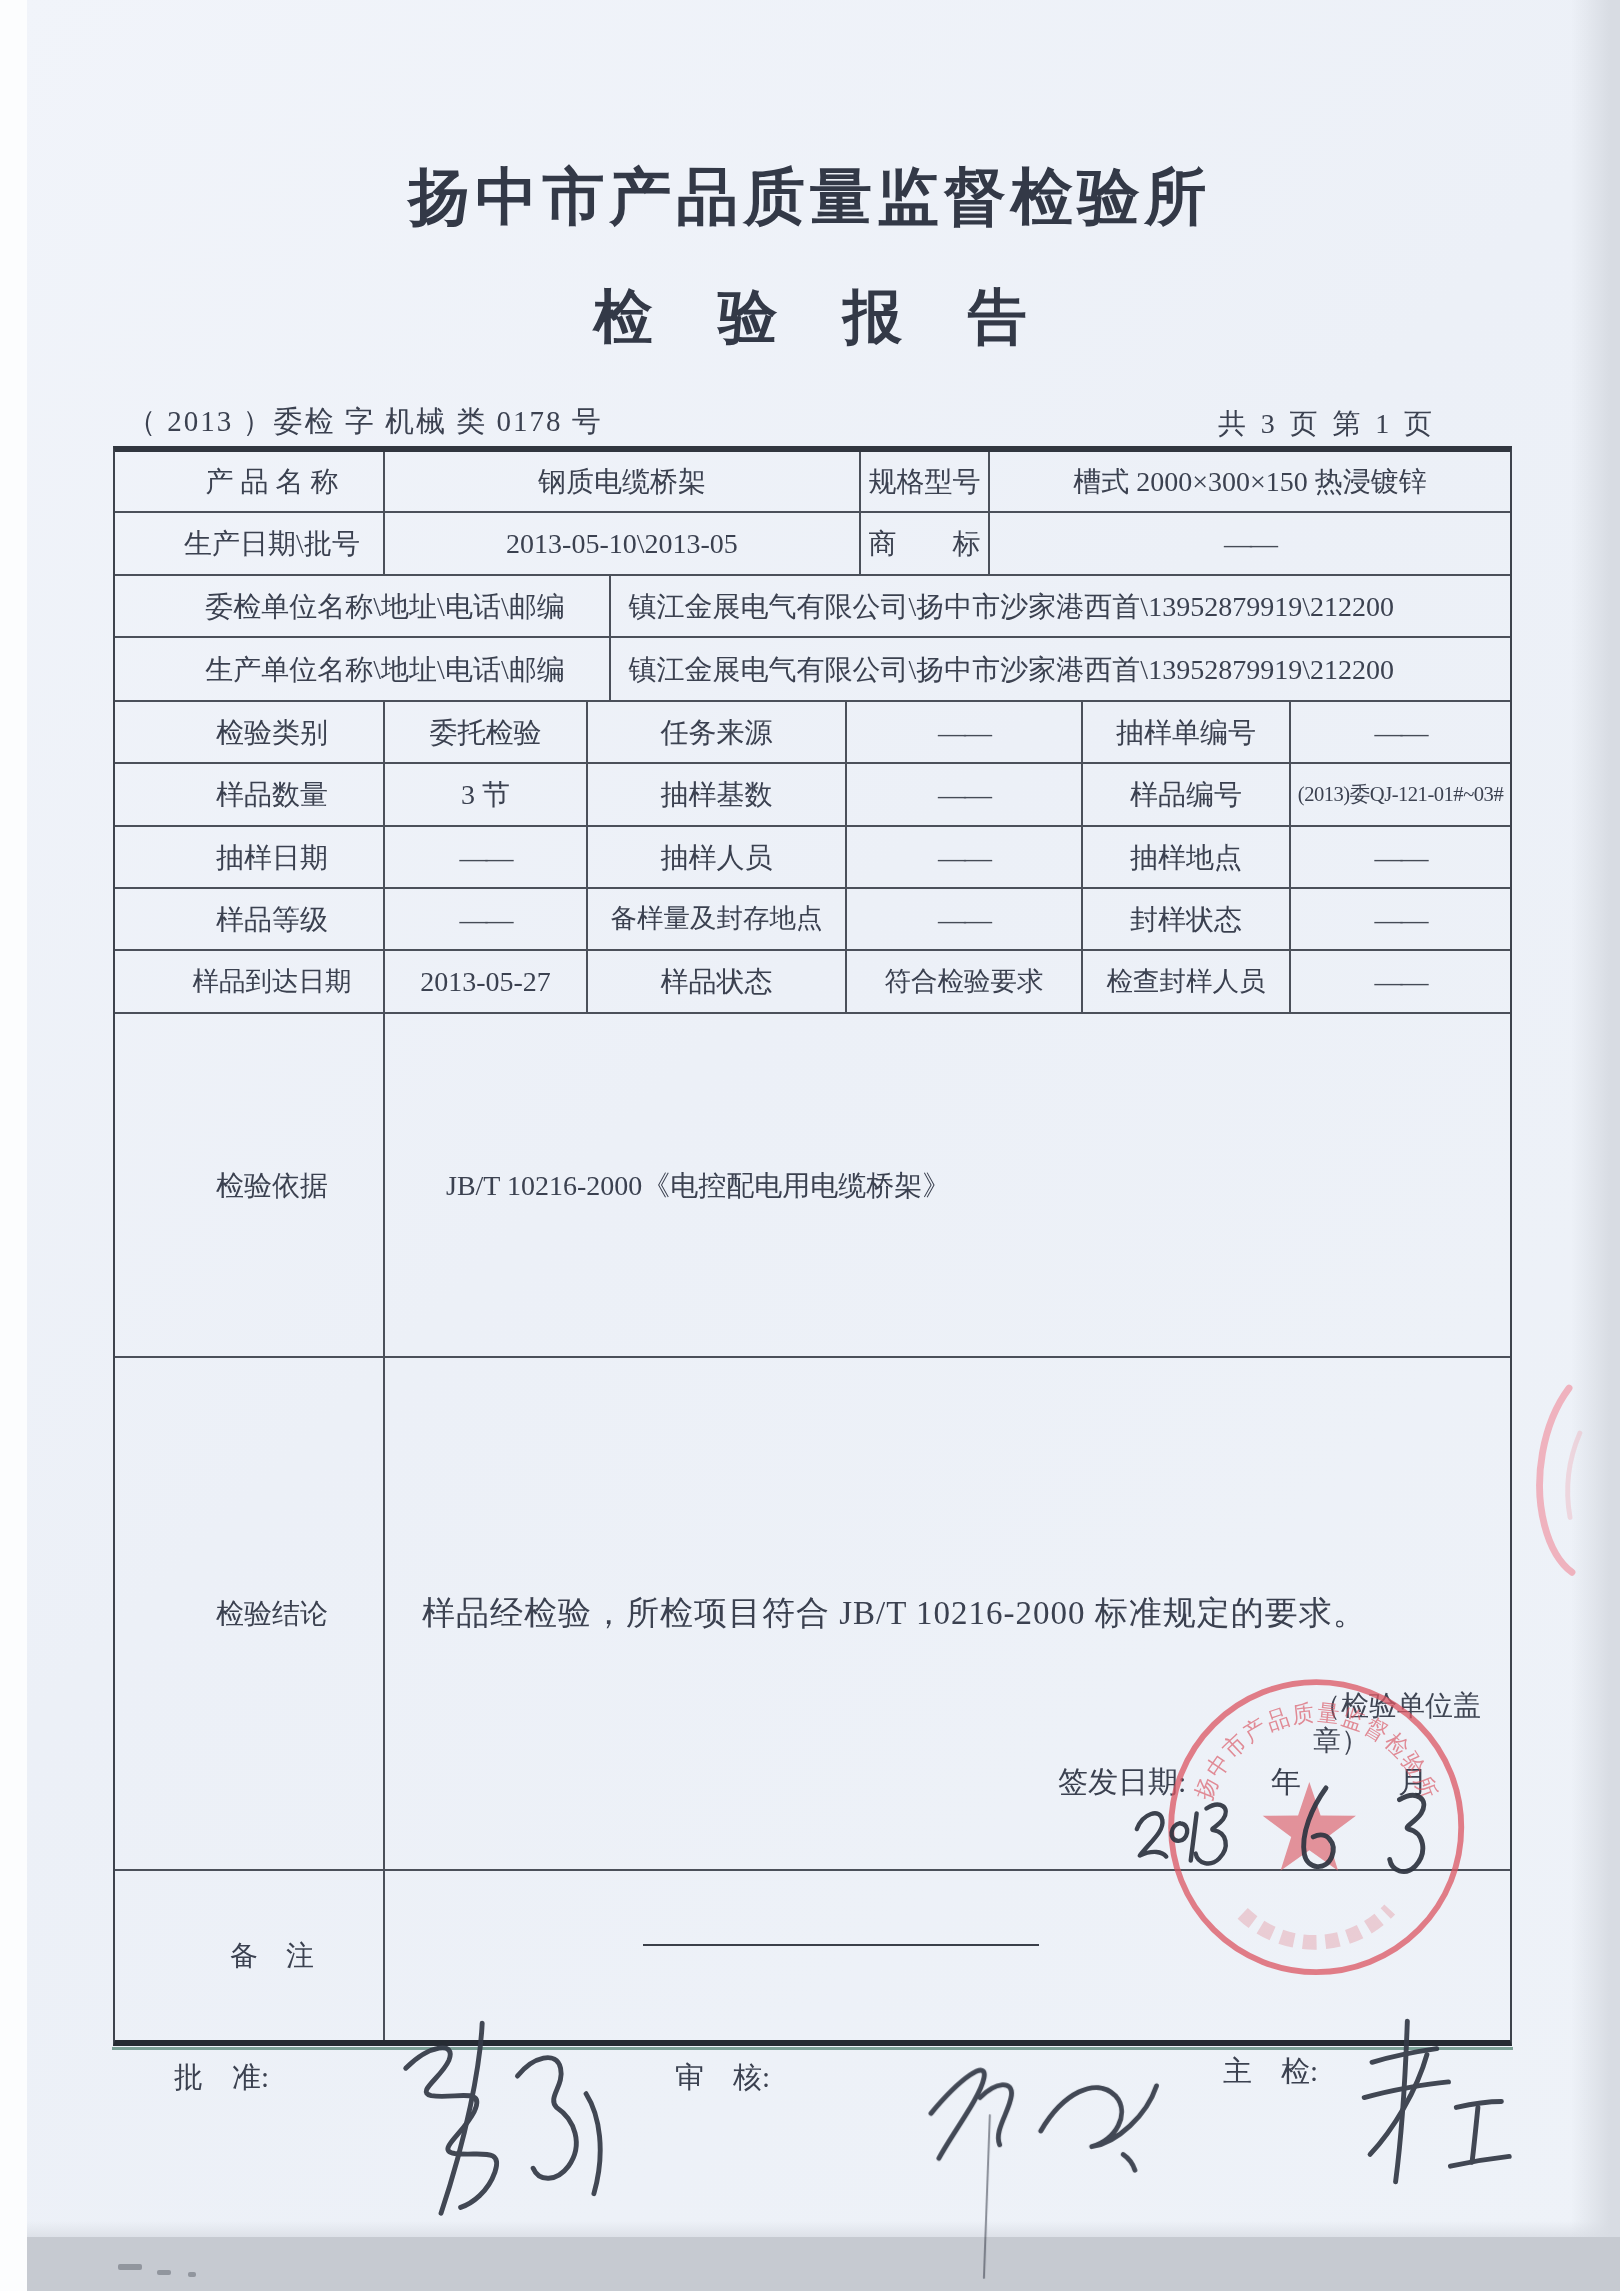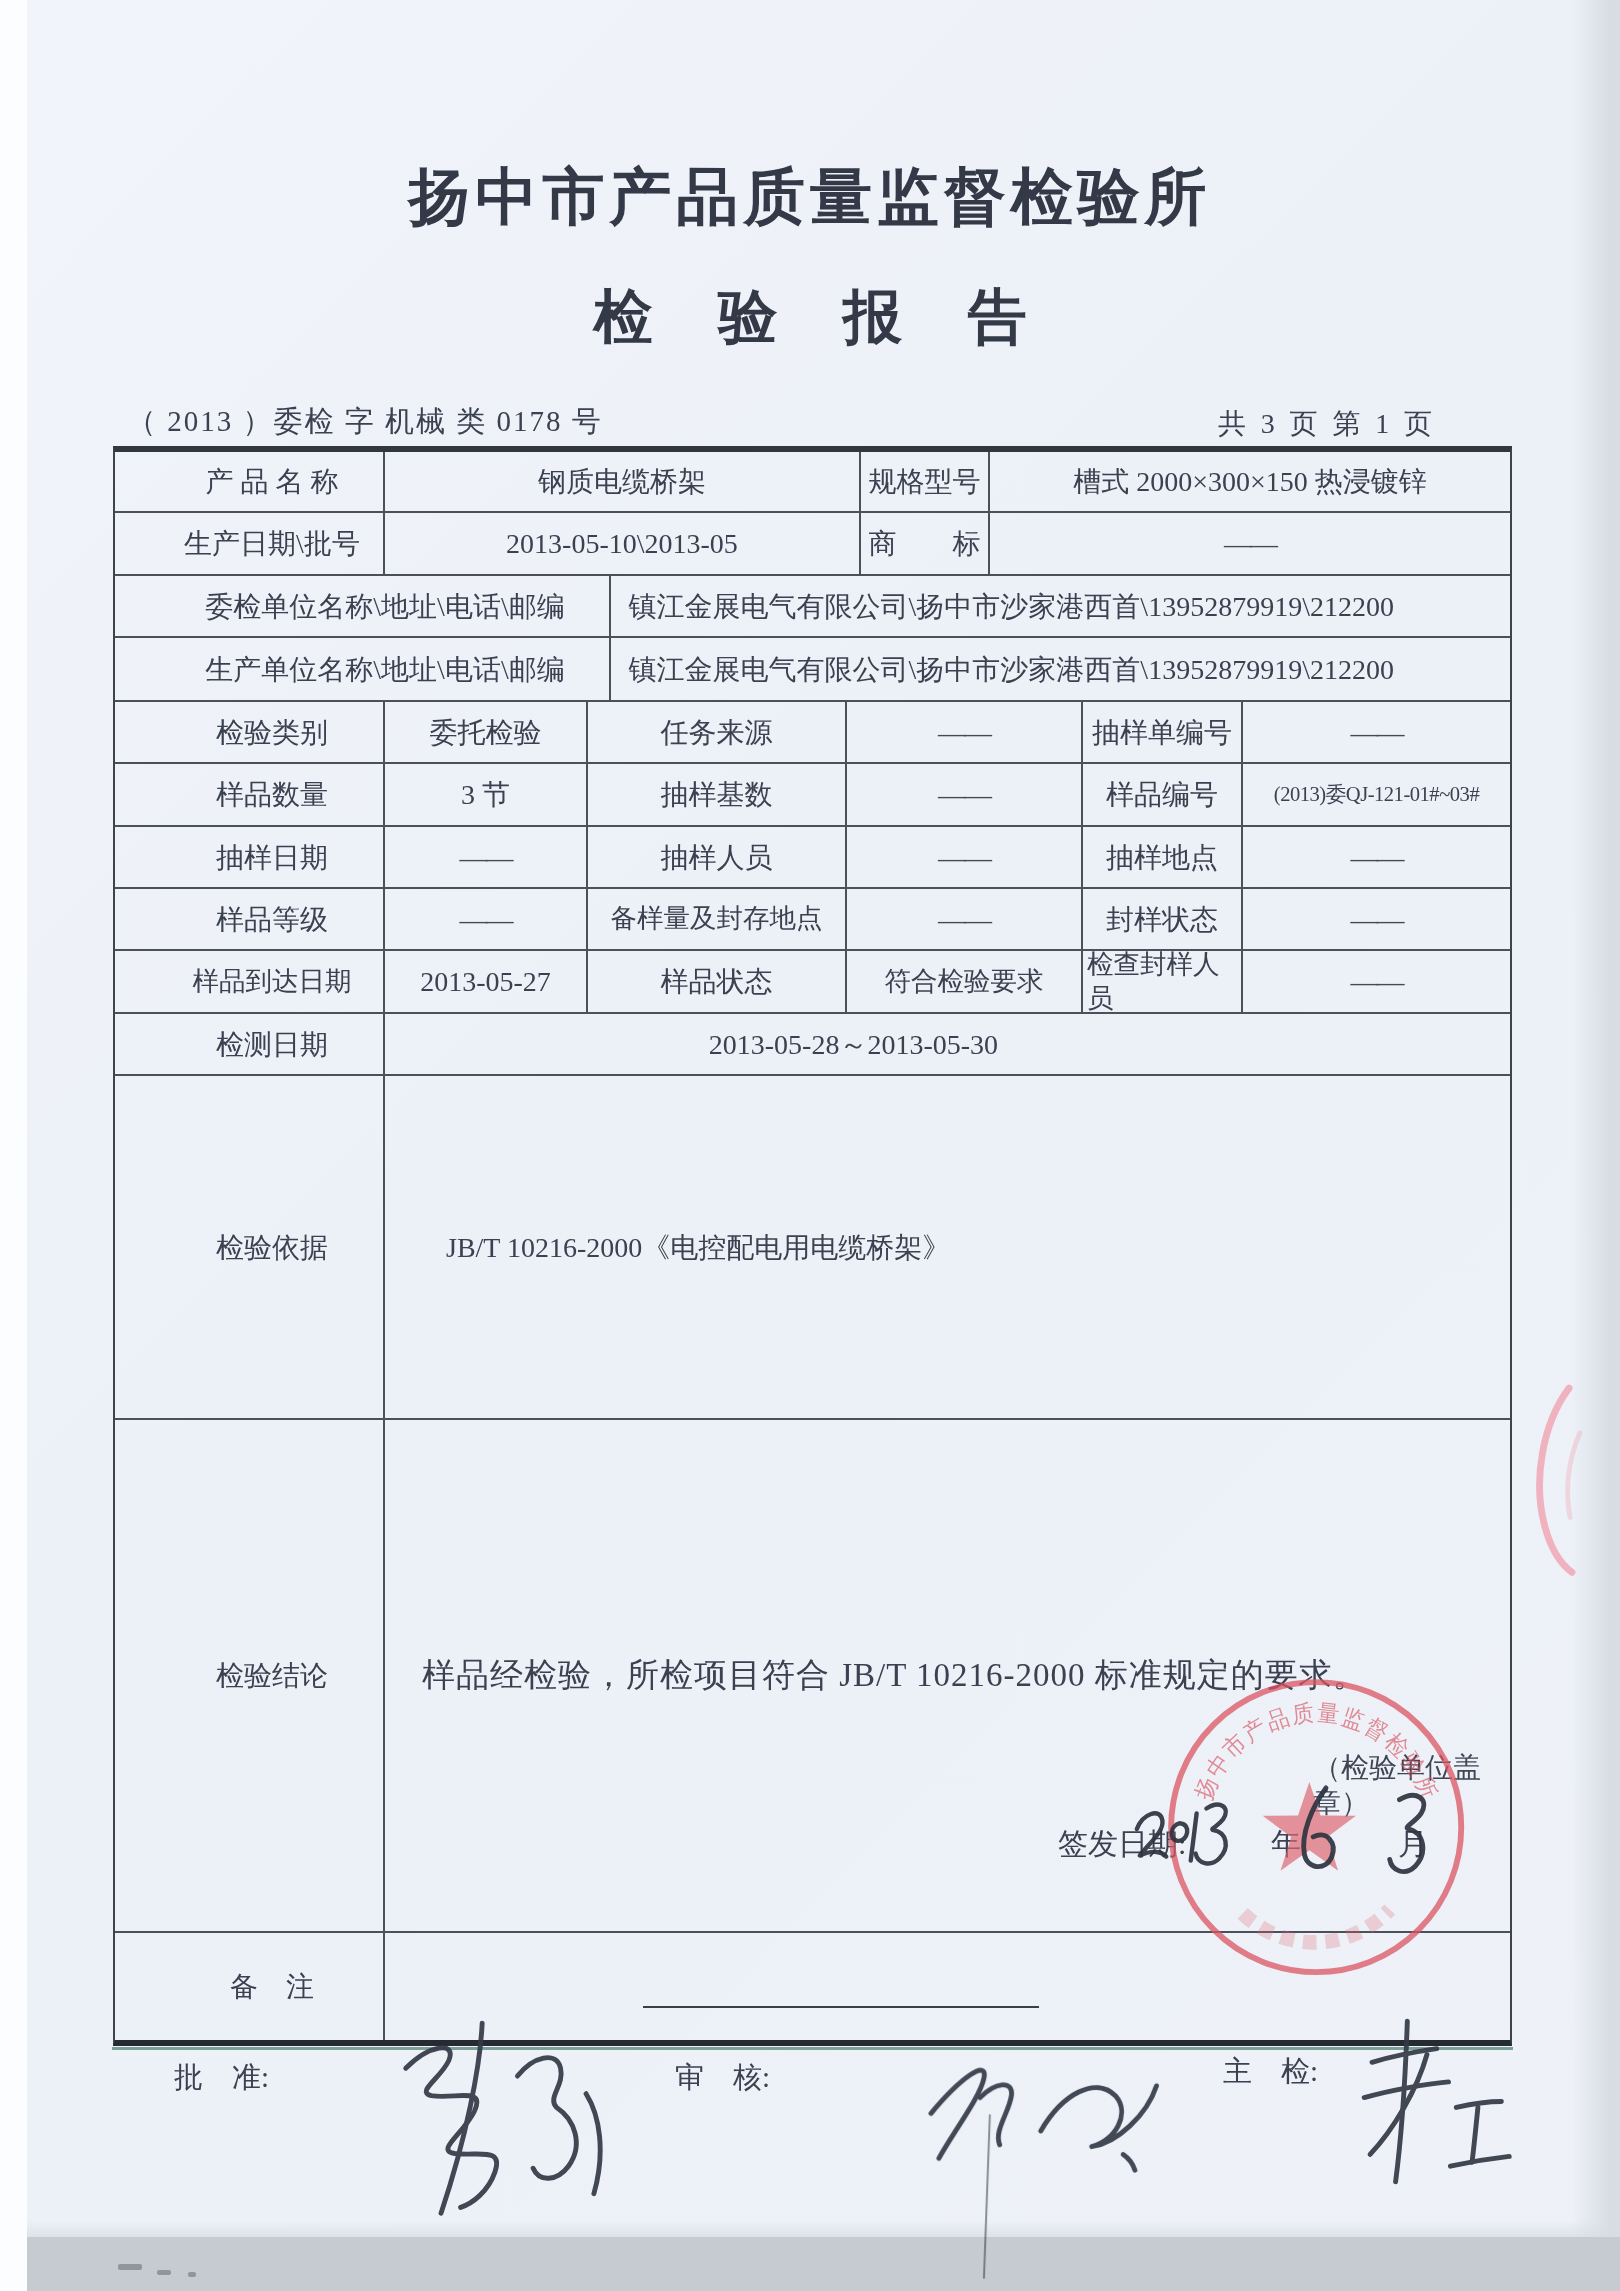--- a/index.html
+++ b/index.html
@@ -56,21 +56,21 @@
     display:flex;align-items:center;justify-content:center;
     font-size:28px;line-height:1.25;overflow:hidden;position:relative;
     padding:0 3.9px;
   }
   .td:first-child{border-left:none;margin-left:46px;}
   .h60{height:59px}.h63{height:62px}.h64{height:63px}.h65{height:64px}
   .h351{height:344px}.h523{height:513px}
   .r-last{flex:1;}
   .w-a1{width:222px}.w-a2{width:476px}.w-a3{width:129px}.w-a4{flex:1}
   .w-b1{width:448px}.w-b2{flex:1}
-  .w-c1{width:222px}.w-c2{width:203px}.w-c3{width:259px}.w-c4{width:236px}.w-c5{width:160px}.w-c6{flex:1}
+  .w-c1{width:222px}.w-c2{width:203px}.w-c3{width:259px}.w-c4{width:236px}.w-c5{width:208px}.w-c6{flex:1}
   .w-d1{width:222px}.w-d2{flex:1}
   .left{justify-content:flex-start;padding-left:17.6px;}
   .fs27{font-size:26.5px;}
   .fs21{font-size:20.6px;letter-spacing:-0.5px;}
   .dash{color:#454b56;letter-spacing:-2px;}
   .basis-val{justify-content:flex-start;padding-left:61px;}
   .date-span{justify-content:center;padding-right:192px;}
   
   .concl-cell{display:block;}
   .concl-text{position:absolute;left:37px;top:235px;width:1059px;font-size:33px;letter-spacing:1px;}
@@ -165,24 +165,20 @@
 
     <div class="tr h64">
       <div class="td w-c1 fs27">样品到达日期</div>
       <div class="td w-c2">2013-05-27</div>
       <div class="td w-c3">样品状态</div>
       <div class="td w-c4 fs27">符合检验要求</div>
       <div class="td w-c5 fs27">检查封样人员</div>
       <div class="td w-c6 dash">——</div>
     </div>
 
-    <div class="tr h63">
-      <div class="td w-d1">检测日期</div>
-      <div class="td w-d2 date-span">2013-05-28～2013-05-30</div>
-    </div>
 
     <div class="tr h351">
       <div class="td w-d1">检验依据</div>
       <div class="td w-d2 basis-val">JB/T  10216-2000《电控配电用电缆桥架》</div>
     </div>
 
     <div class="tr h523">
       <div class="td w-d1">检验结论</div>
       <div class="td w-d2 concl-cell">
         <div class="concl-text">样品经检验，所检项目符合 JB/T 10216-2000 标准规定的要求。</div>

